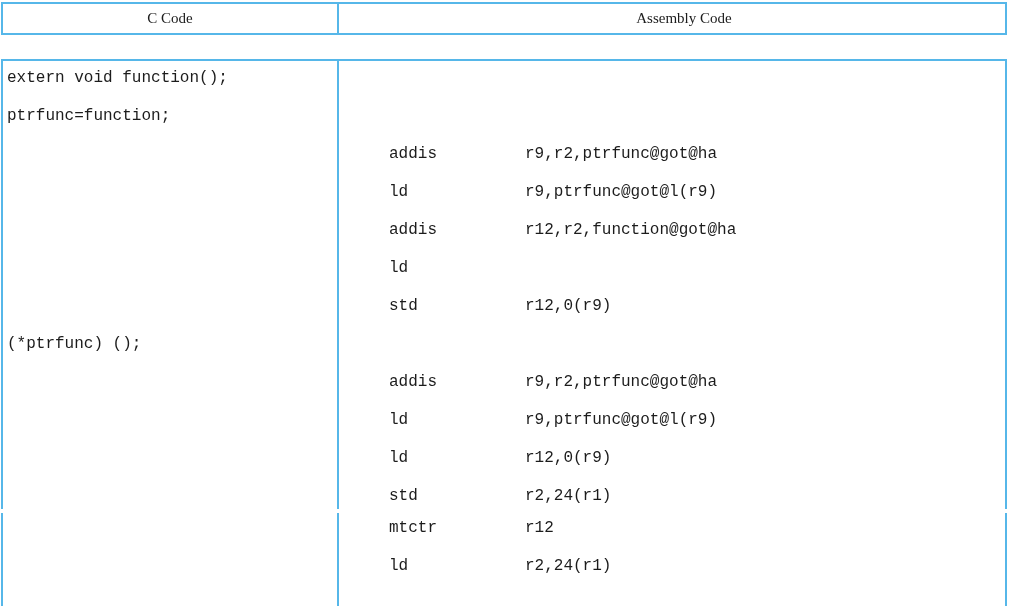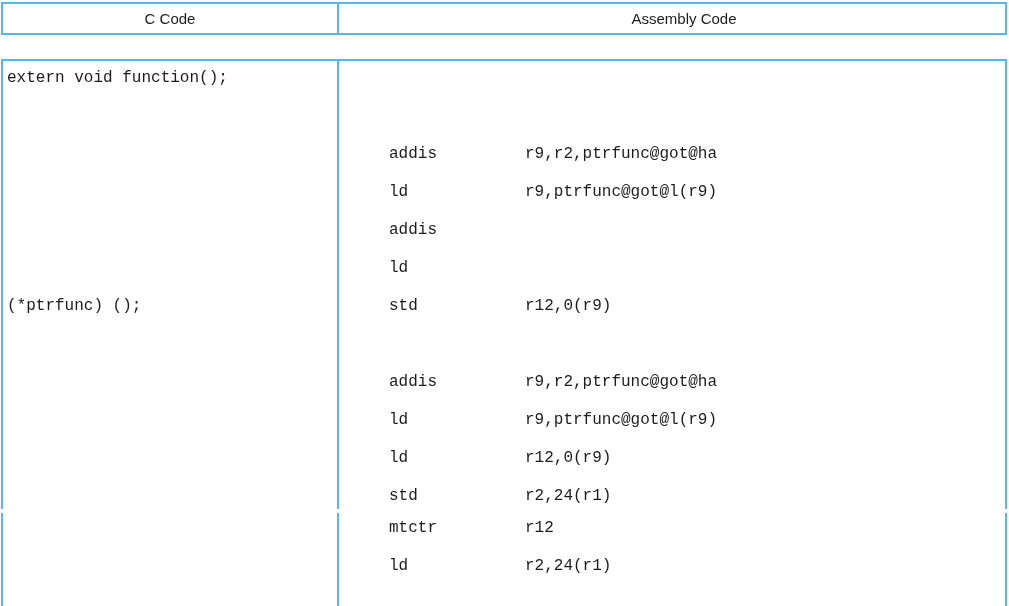--- a/index.html
+++ b/index.html
@@ -36,21 +36,21 @@
   .col-c { width: 338px; }
   .col-a { width: 668px; }
 
   
   .head .cell {
     height: 33px;
     border: 2px solid var(--border);
     display: flex;
     align-items: center;
     justify-content: center;
-    font-family: Liberation Sans, sans-serif;
+    font-family: Liberation Serif, serif;
     font-size: 15px;
     color: var(--text);
   }
   .head .col-a { border-left: none; padding-left: 24px; }
 
   
   .spacer-1 { height: 3px; }
   
   .spacer-2 { height: 4px; }
 
@@ -82,20 +82,21 @@
     <div class="cell col-c">C Code</div>
     <div class="cell col-a">Assembly Code</div>
   </div>
 
   <div class="spacer-1"></div>
 
   <div class="row body-1">
     <div class="cell col-c">
       <div class="code-block">
           <div class="code-line">extern void function();</div>
+          <div class="code-line">ptrfunc=function;</div>
           <div class="code-line"></div>
           <div class="code-line"></div>
           <div class="code-line"></div>
           <div class="code-line"></div>
           <div class="code-line"></div>
           <div class="code-line">(*ptrfunc) ();</div>
         </div>
     </div>
     <div class="cell col-a">
       <div class="code-block">
@@ -110,20 +111,21 @@
           <div class="code-line">
           <span class="op">addis</span>
           <span class="args">r9,r2,ptrfunc@got@ha</span>
         </div>
           <div class="code-line">
           <span class="op">ld</span>
           <span class="args">r9,ptrfunc@got@l(r9)</span>
         </div>
           <div class="code-line">
           <span class="op">addis</span>
+          <span class="args">r12,r2,function@got@ha</span>
         </div>
           <div class="code-line">
           <span class="op">ld</span>
         </div>
           <div class="code-line">
           <span class="op">std</span>
           <span class="args">r12,0(r9)</span>
         </div>
           <div class="code-line">
           <span class="op"></span>

